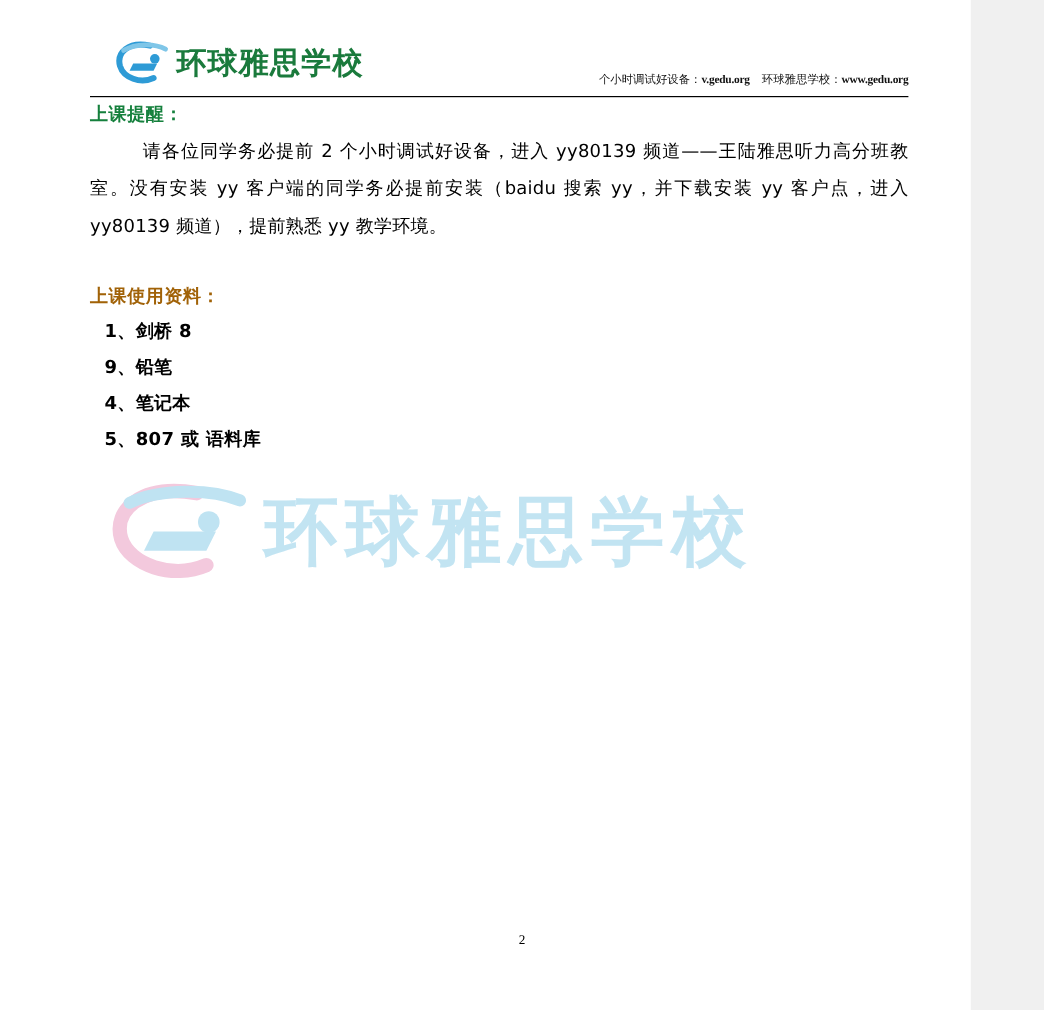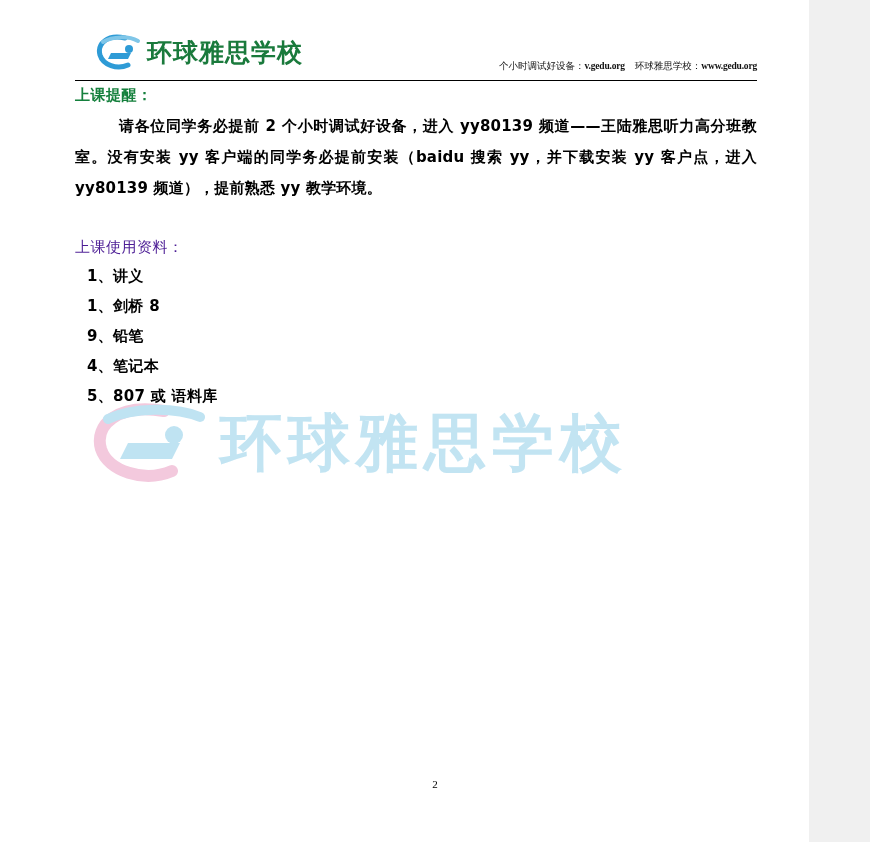--- a/index.html
+++ b/index.html
@@ -83,35 +83,35 @@
     font-family: "DejaVu Sans", sans-serif;
     font-size: 15px;
     font-weight: bold;
     color: #15803d;
     margin: 0 0 6px 0;
     letter-spacing: 0.5px;
   }
   .para {
     font-family: "DejaVu Sans", sans-serif;
     font-size: 15px;
-    font-weight: bold;
+    font-weight: normal;
     color: #000;
     line-height: 31px;
     text-align: justify;
     margin: 0;
     text-indent: 44px;
     width: 682px;
     letter-spacing: 0.2px;
   }
   .spacer-lg { height: 34px; }
   .heading2 {
     font-family: "DejaVu Sans", sans-serif;
     font-size: 15px;
-    font-weight: normal;
-    color: #4c1d95;
+    font-weight: bold;
+    color: #a16207;
     margin: 0 0 4px 0;
     letter-spacing: 0.5px;
   }
   .list {
     margin: 0;
     padding: 0;
     list-style: none;
   }
   .list li {
     font-family: "DejaVu Sans", sans-serif;
@@ -199,21 +199,20 @@
     </span>
     <span class="wm-text">环球雅思学校</span>
   </div>
 
   <div class="content">
     <p class="heading">上课提醒：</p>
     <p class="para">请各位同学务必提前 2 个小时调试好设备，进入 yy80139 频道——王陆雅思听力高分班教室。没有安装 yy 客户端的同学务必提前安装（baidu 搜索 yy，并下载安装 yy 客户点，进入 yy80139 频道），提前熟悉 yy 教学环境。</p>
     <div class="spacer-lg"></div>
     <p class="heading2">上课使用资料：</p>
     <ul class="list">
-      <li>1、讲义</li>
       <li>1、剑桥 8</li>
       <li>9、铅笔</li>
       <li>4、笔记本</li>
       <li>5、807 或 语料库</li>
     </ul>
   </div>
 
   <div class="footer">
     <span>2</span>
   </div>

